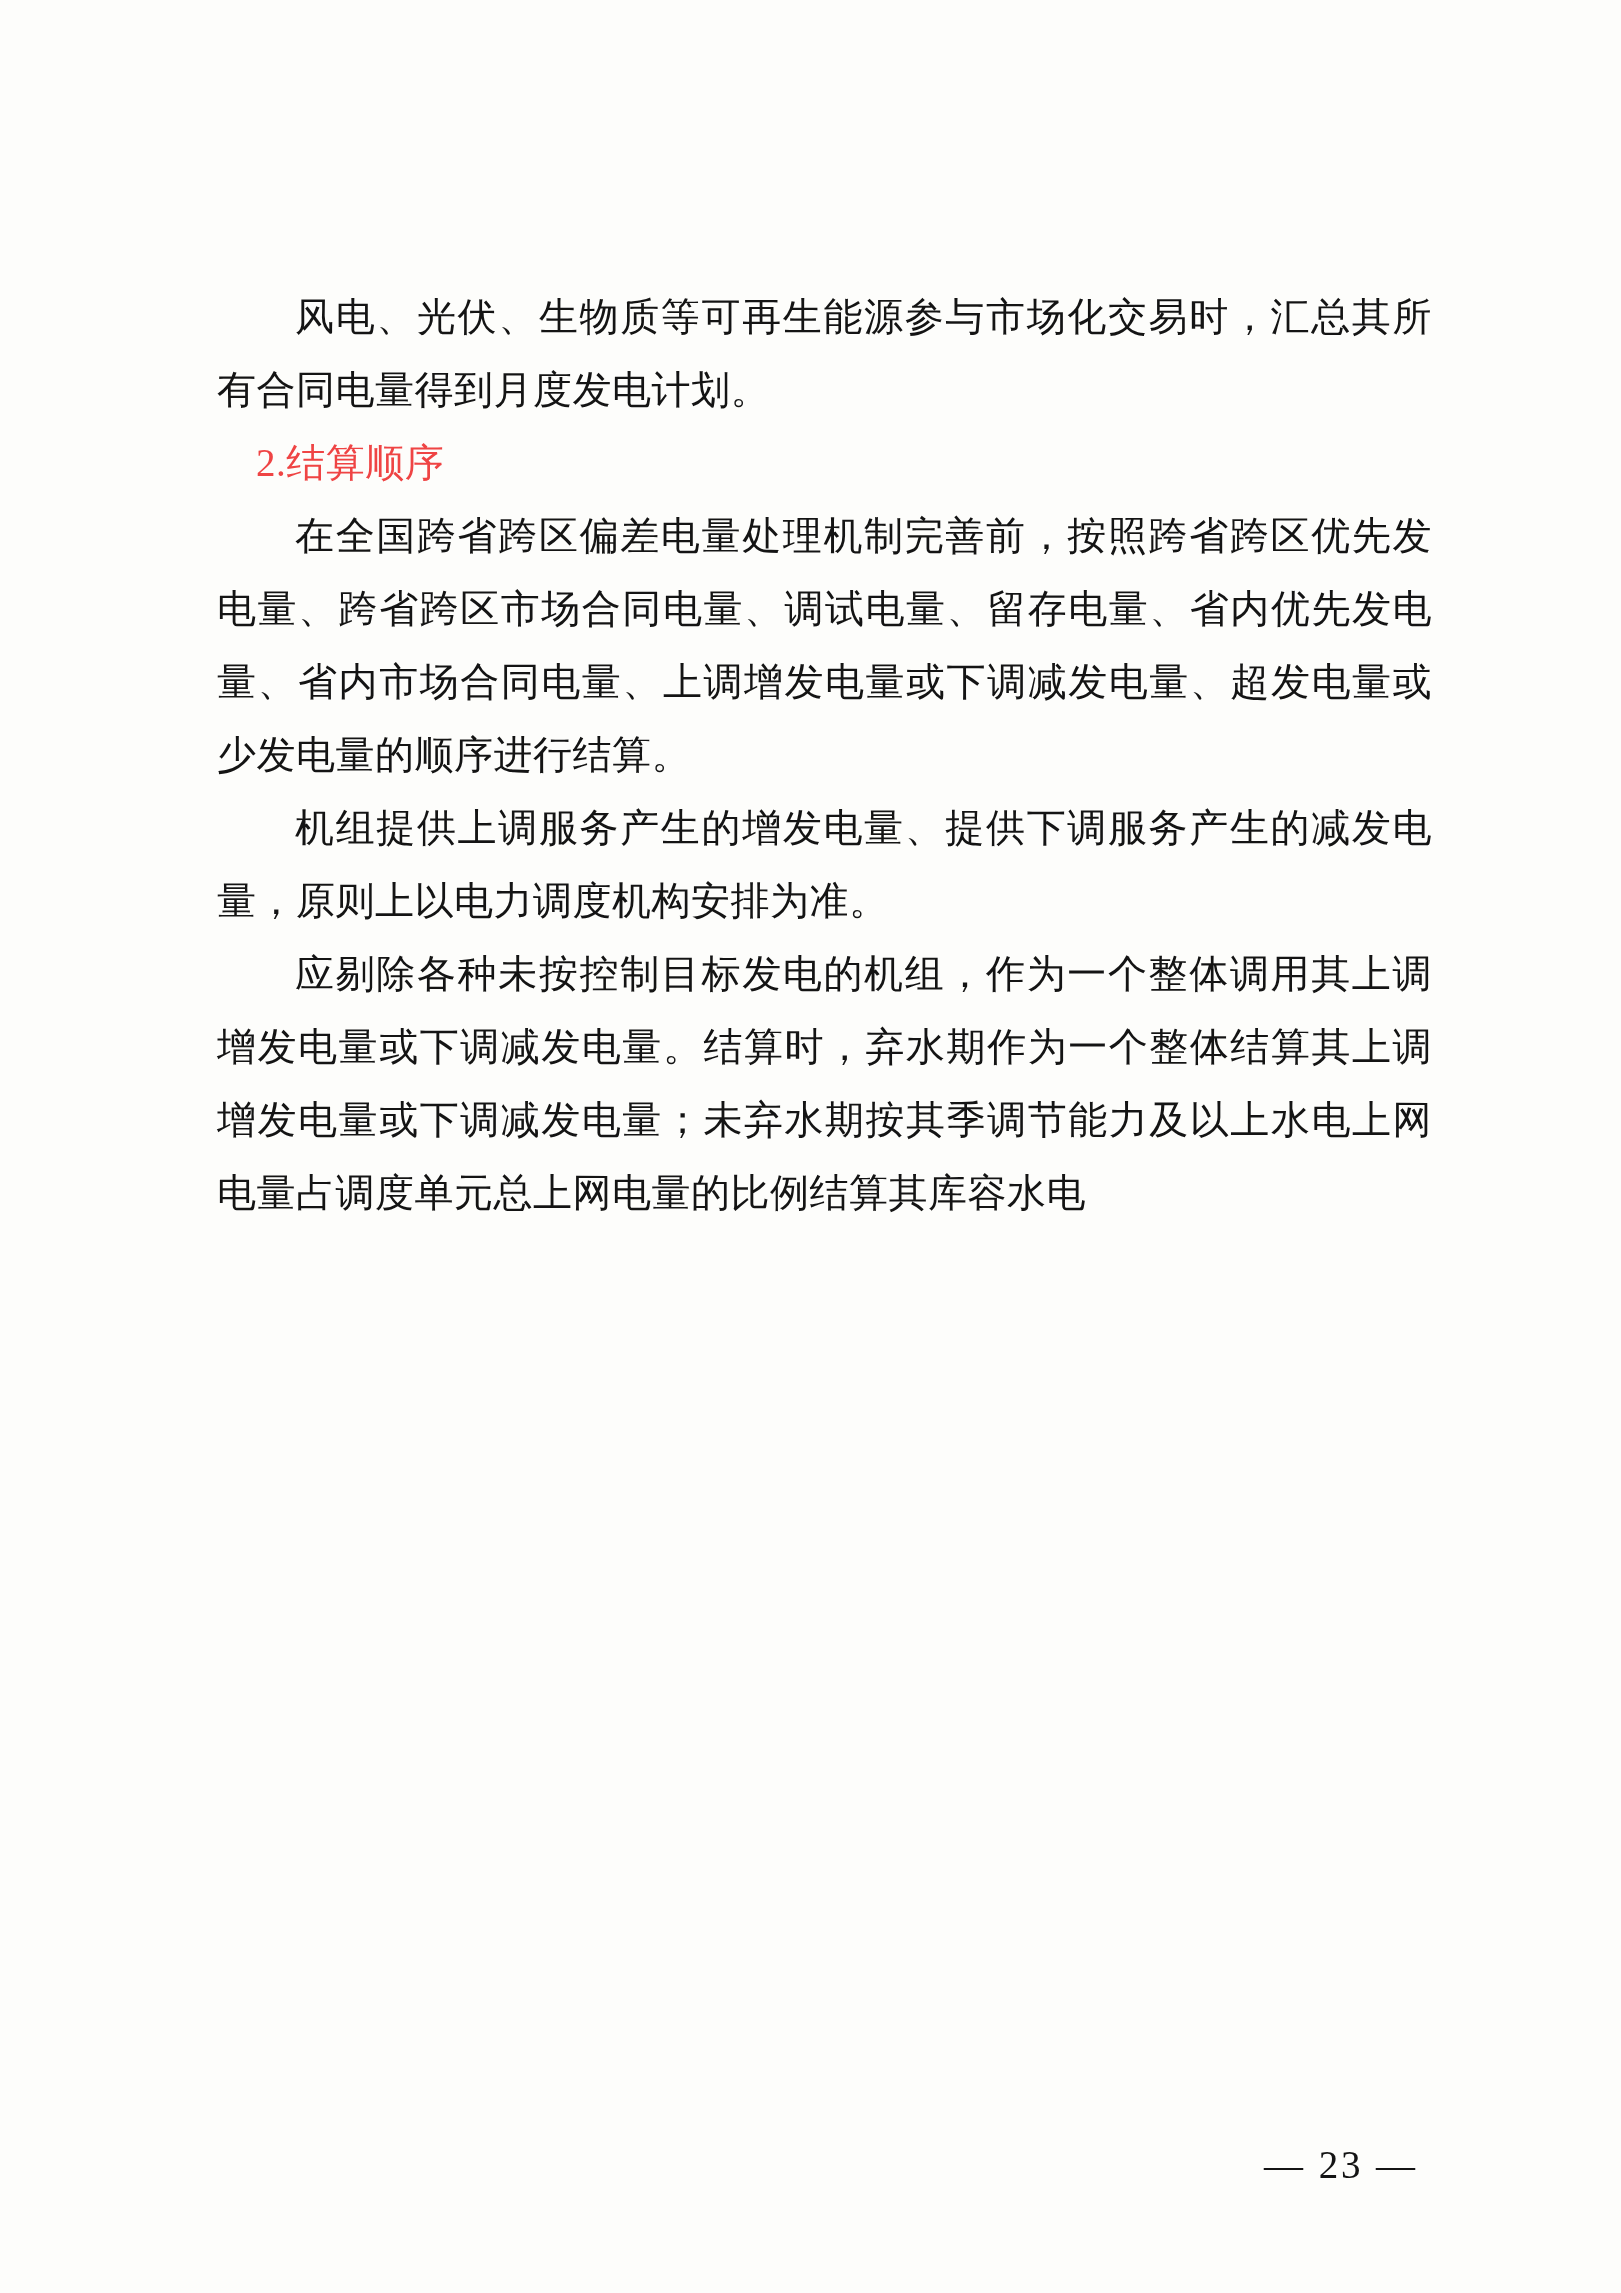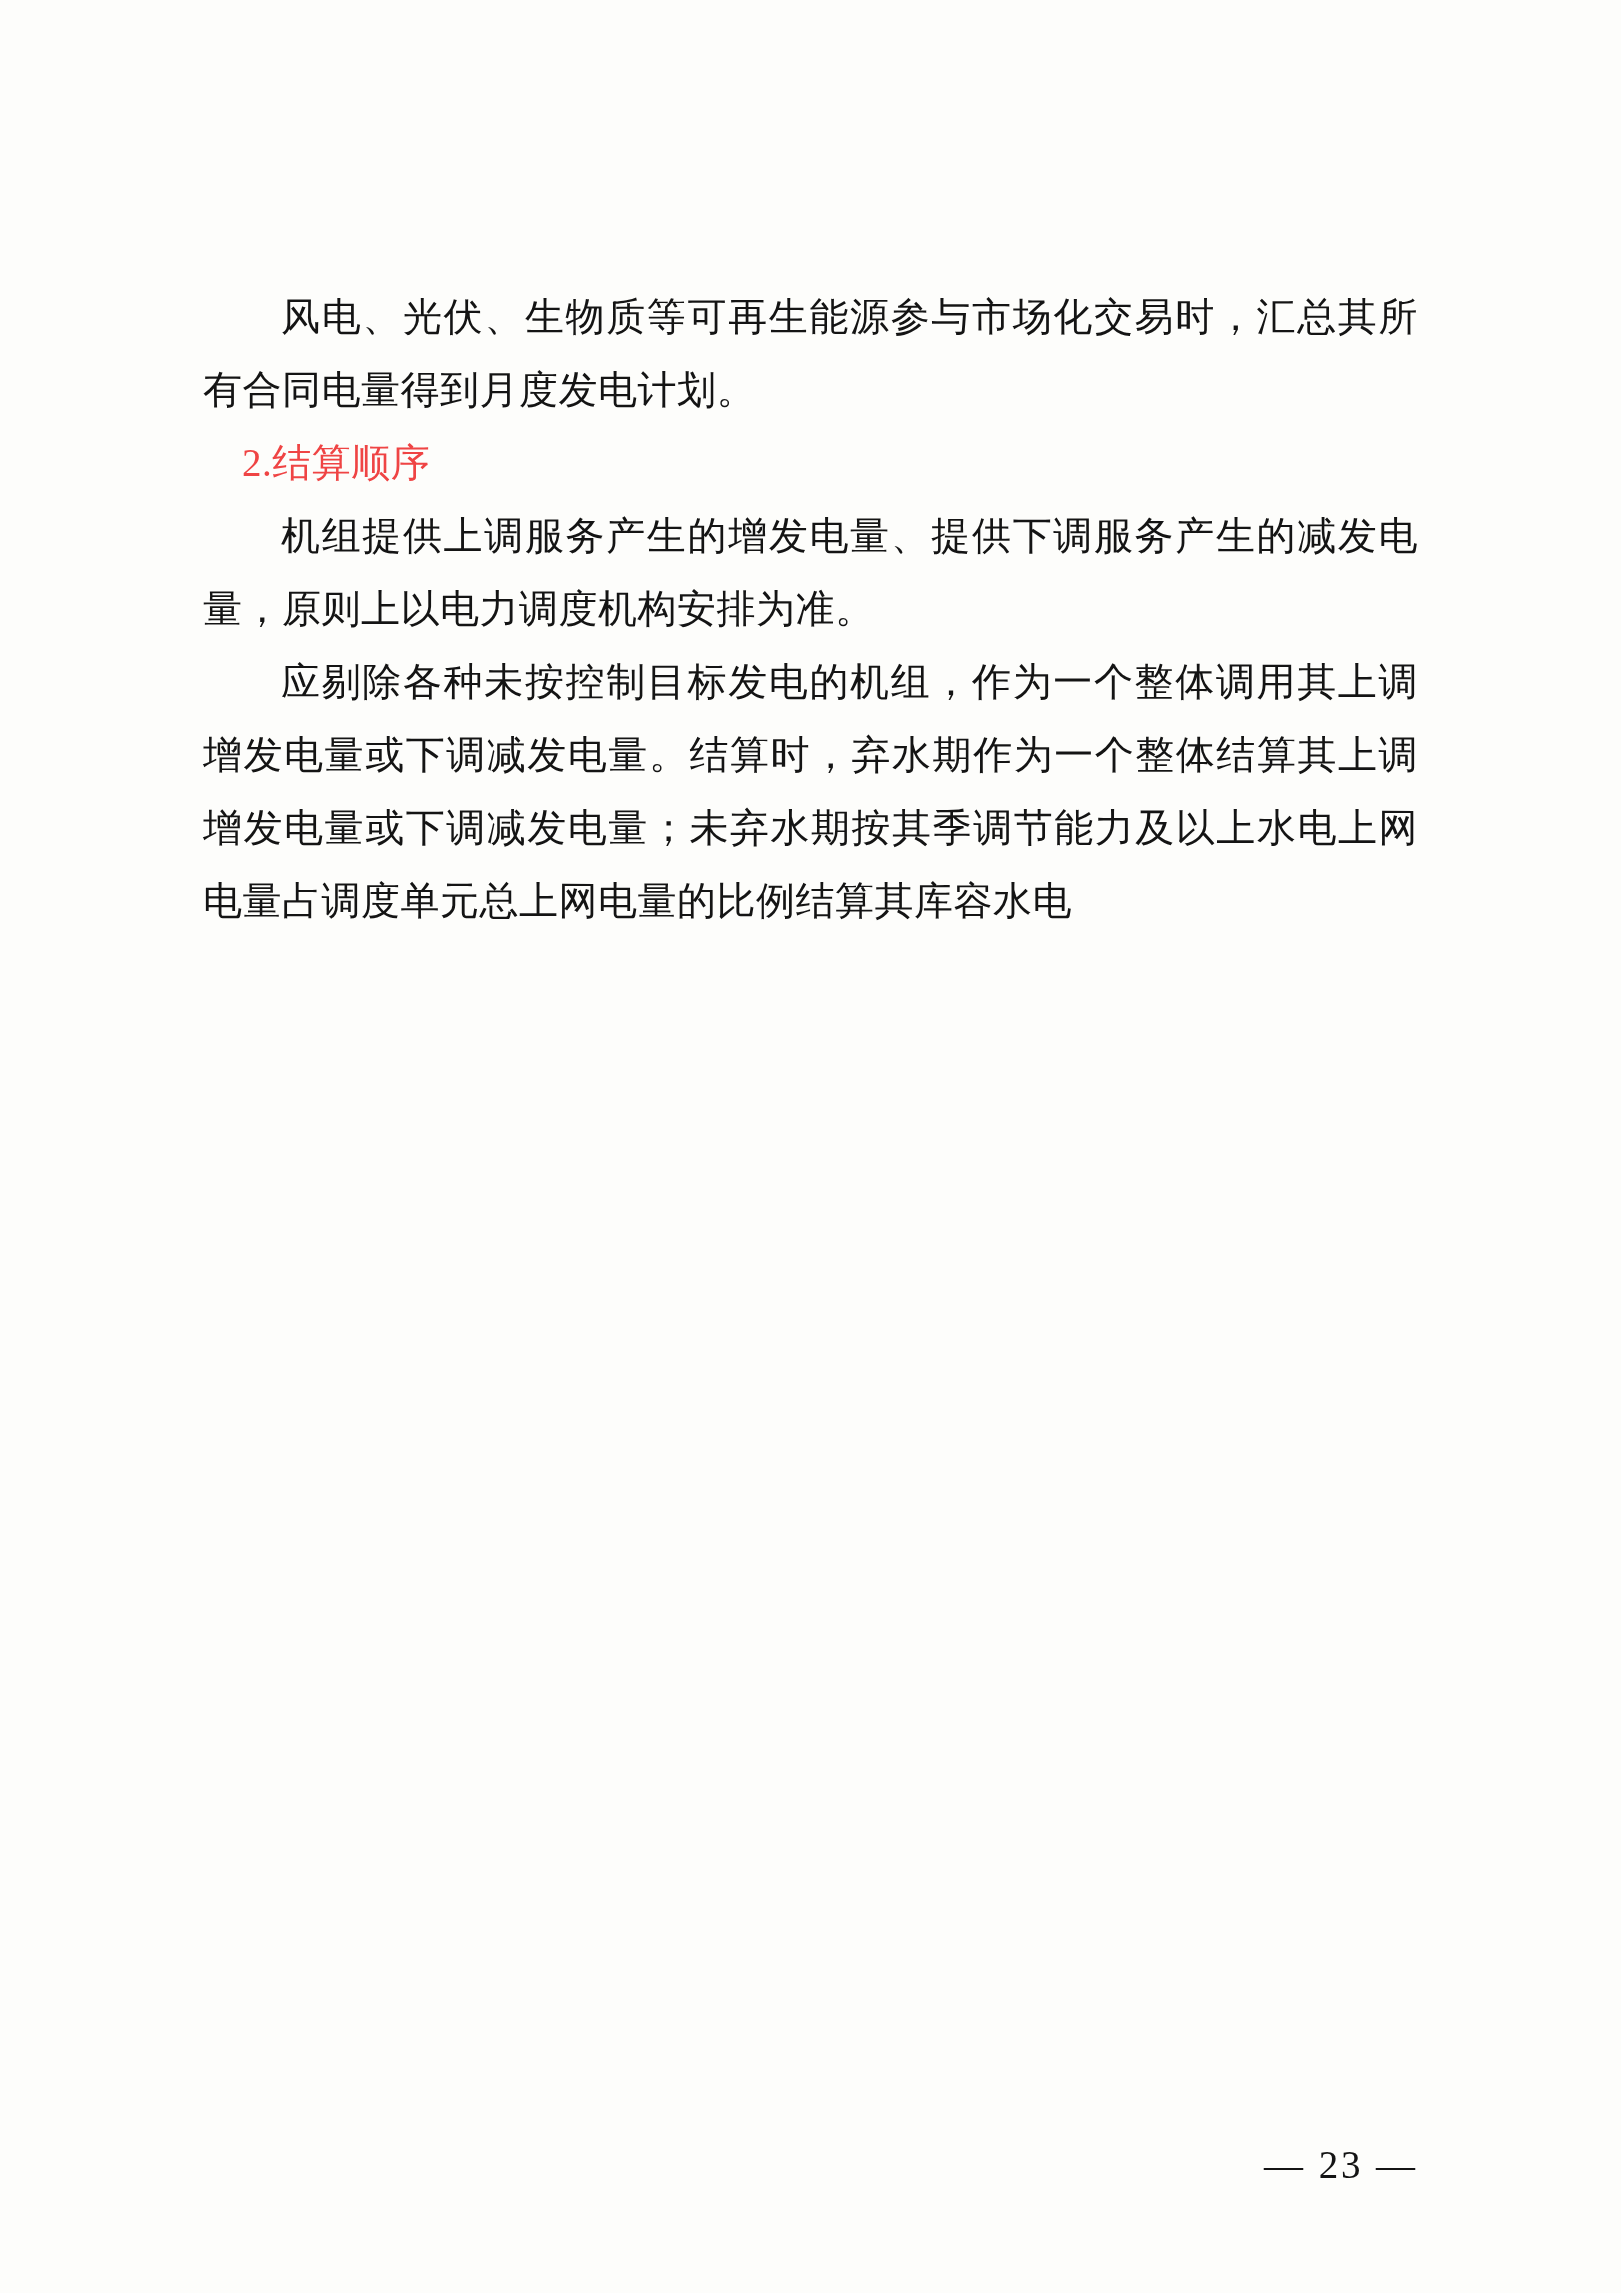--- a/index.html
+++ b/index.html
@@ -10,21 +10,21 @@
   .page {
     position: relative;
     width: 1621px;
     height: 2294px;
     background: #fdfdfb;
     box-sizing: border-box;
     overflow: hidden;
   }
   .content {
     position: absolute;
-    left: 203px;
+    left: 217px;
     top: 280px;
     width: 1215px;
   }
   .para {
     font-family: "Liberation Serif", "DejaVu Serif", serif;
     font-size: 39px;
     line-height: 73px;
     color: #141414;
     text-align: justify;
     text-justify: inter-ideograph;
@@ -65,20 +65,21 @@
 <body>
 
 <div class="page">
 
   <div class="content">
 
     <p class="para indent">风电、光伏、生物质等可再生能源参与市场化交易时，汇总其所有合同电量得到月度发电计划。</p>
 
     <p class="heading">2.结算顺序</p>
 
+    <p class="para indent">在全国跨省跨区偏差电量处理机制完善前，按照跨省跨区优先发电量、跨省跨区市场合同电量、调试电量、留存电量、省内优先发电量、省内市场合同电量、上调增发电量或下调减发电量、超发电量或少发电量的顺序进行结算。</p>
 
 
     <p class="para indent">机组提供上调服务产生的增发电量、提供下调服务产生的减发电量，原则上以电力调度机构安排为准。</p>
 
 
     <p class="para indent">应剔除各种未按控制目标发电的机组，作为一个整体调用其上调增发电量或下调减发电量。结算时，弃水期作为一个整体结算其上调增发电量或下调减发电量；未弃水期按其季调节能力及以上水电上网电量占调度单元总上网电量的比例结算其库容水电</p>
 
   </div>
 
   <div class="footer">— 23 —</div>

